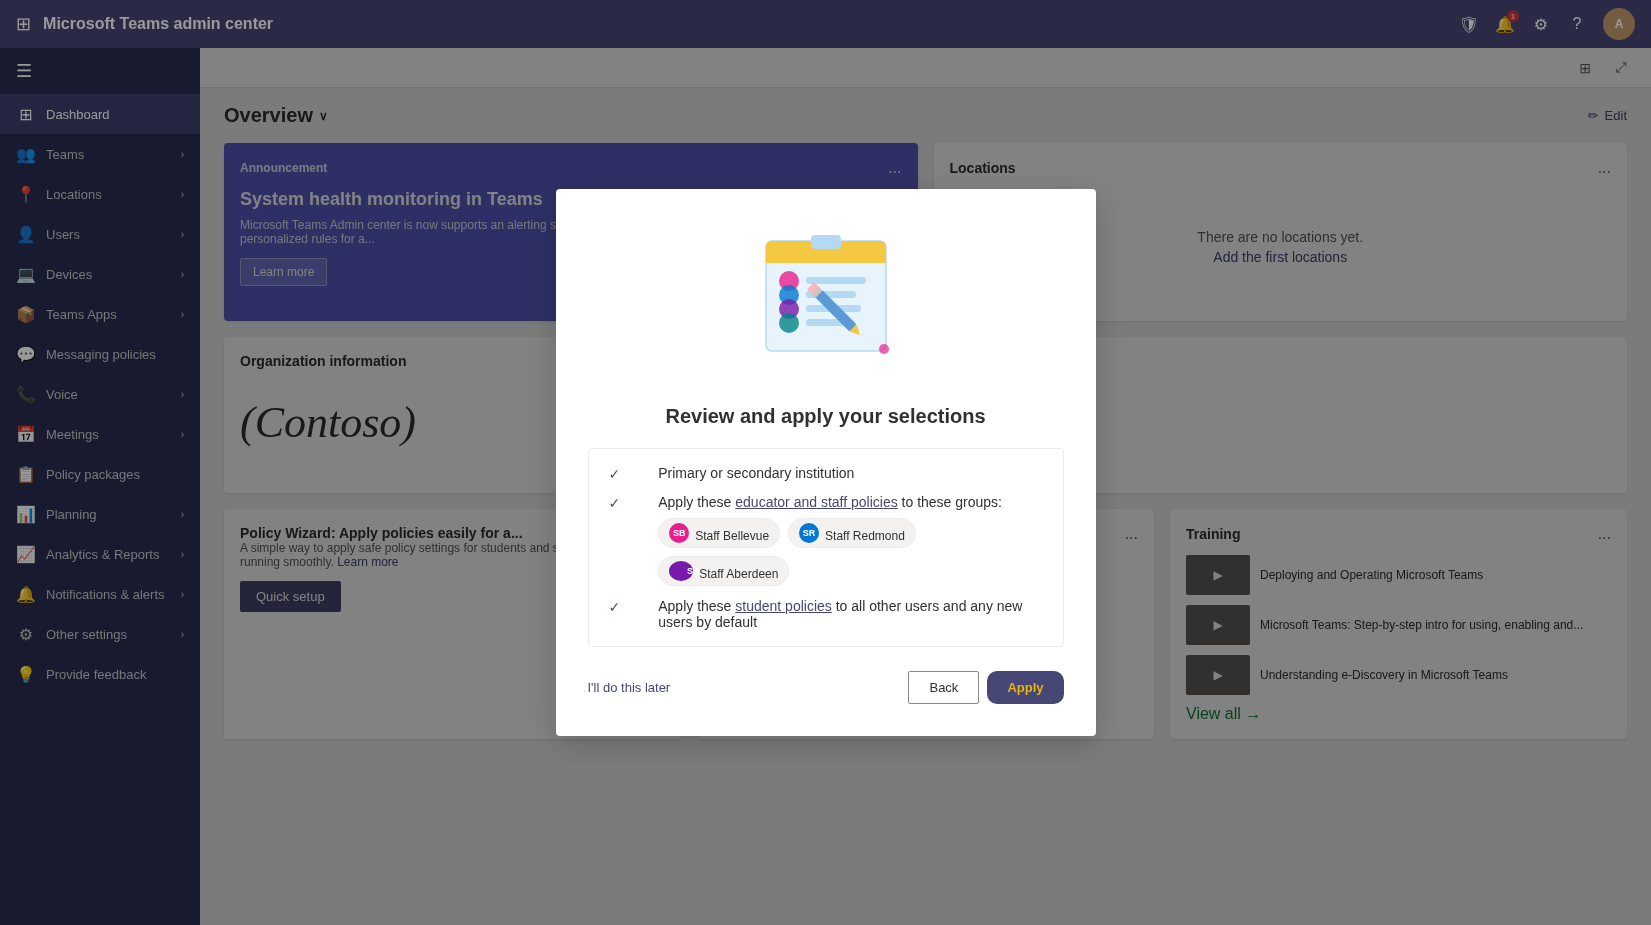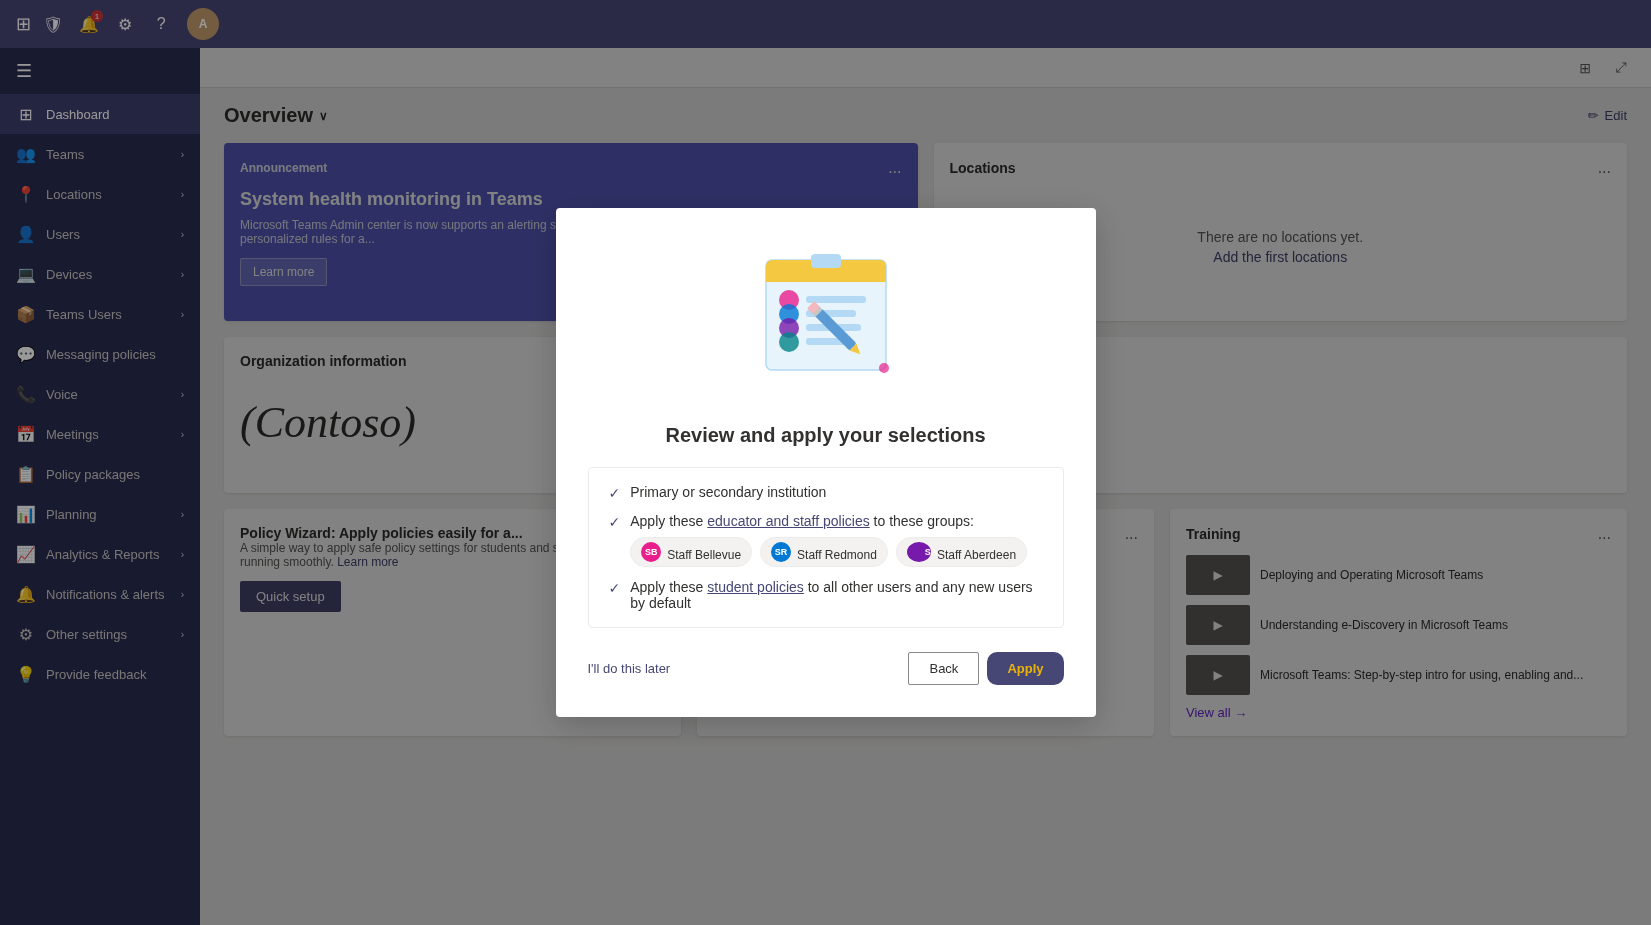--- a/index.html
+++ b/index.html
@@ -159,21 +159,21 @@
     .modal-check-item {
       display: flex;
       align-items: flex-start;
       gap: 10px;
       margin-bottom: 12px;
       font-size: 14px;
       color: #323130;
     }
     .modal-check-item:last-child { margin-bottom: 0; }
     .check-mark { color: #464775; font-size: 14px; margin-top: 1px; }
-    .check-text { flex: 1; }
+    .check-text { flex: 1; margin-left: 28px; }
     .check-link { color: #464775; cursor: pointer; text-decoration: underline; }
     .tags-row { display: flex; gap: 8px; flex-wrap: wrap; margin-top: 8px; }
     .tag {
       display: flex;
       align-items: flex-end;
       gap: 6px;
       background: #f3f2f1;
       border: 1px solid #edebe9;
       border-radius: 16px;
       padding: 4px 10px;
@@ -225,20 +225,21 @@
     }
 
     
     .illus-svg { width: 180px; height: 160px; }
   </style>
 </head>
 <body>
 
 <div class="topbar">
   <span class="waffle-icon">⊞</span>
+  <span class="topbar-title">Microsoft Teams admin center</span>
   <div class="topbar-icons">
     <div class="topbar-icon">🛡</div>
     <div class="topbar-icon notif-badge">
       🔔
       <span class="notif-dot">1</span>
     </div>
     <div class="topbar-icon">⚙</div>
     <div class="topbar-icon">?</div>
     <div class="topbar-avatar">A</div>
   </div>
@@ -268,21 +269,21 @@
       <span class="sidebar-item-label">Users</span>
       <span class="sidebar-chevron">›</span>
     </div>
     <div class="sidebar-item">
       <span class="sidebar-item-icon">💻</span>
       <span class="sidebar-item-label">Devices</span>
       <span class="sidebar-chevron">›</span>
     </div>
     <div class="sidebar-item">
       <span class="sidebar-item-icon">📦</span>
-      <span class="sidebar-item-label">Teams Users</span>
+      <span class="sidebar-item-label">Teams Apps</span>
       <span class="sidebar-chevron">›</span>
     </div>
     <div class="sidebar-item">
       <span class="sidebar-item-icon">💬</span>
       <span class="sidebar-item-label">Messaging policies</span>
     </div>
     <div class="sidebar-item">
       <span class="sidebar-item-icon">📞</span>
       <span class="sidebar-item-label">Voice</span>
       <span class="sidebar-chevron">›</span>
@@ -397,27 +398,27 @@
           <div class="card-header">
             <span class="card-title">Training</span>
             <span class="card-more">...</span>
           </div>
           <div class="training-item">
             <div class="training-thumb"></div>
             <div class="training-text">Deploying and Operating Microsoft Teams</div>
           </div>
           <div class="training-item">
             <div class="training-thumb"></div>
-            <div class="training-text">Understanding e-Discovery in Microsoft Teams</div>
+            <div class="training-text">Microsoft Teams: Step-by-step intro for using, enabling and...</div>
           </div>
           <div class="training-item">
             <div class="training-thumb"></div>
-            <div class="training-text">Microsoft Teams: Step-by-step intro for using, enabling and...</div>
-          </div>
-          <div style="font-size:13px;color:#6d28d9;cursor:pointer;">View all →</div>
+            <div class="training-text">Understanding e-Discovery in Microsoft Teams</div>
+          </div>
+          <div style="font-size:16px;color:#15803d;cursor:pointer;">View all →</div>
         </div>
       </div>
     </div>
   </div>
 </div>
 
 <div class="modal-overlay">
   <div class="modal">
 
     <div class="modal-illustration">

